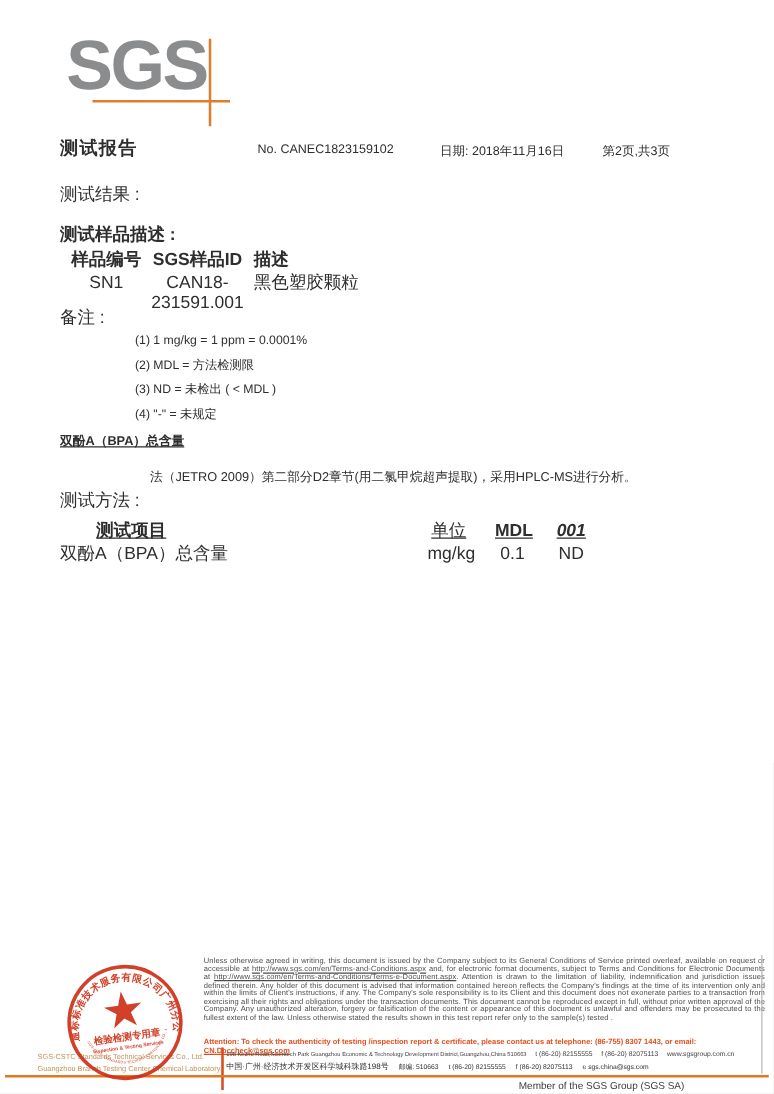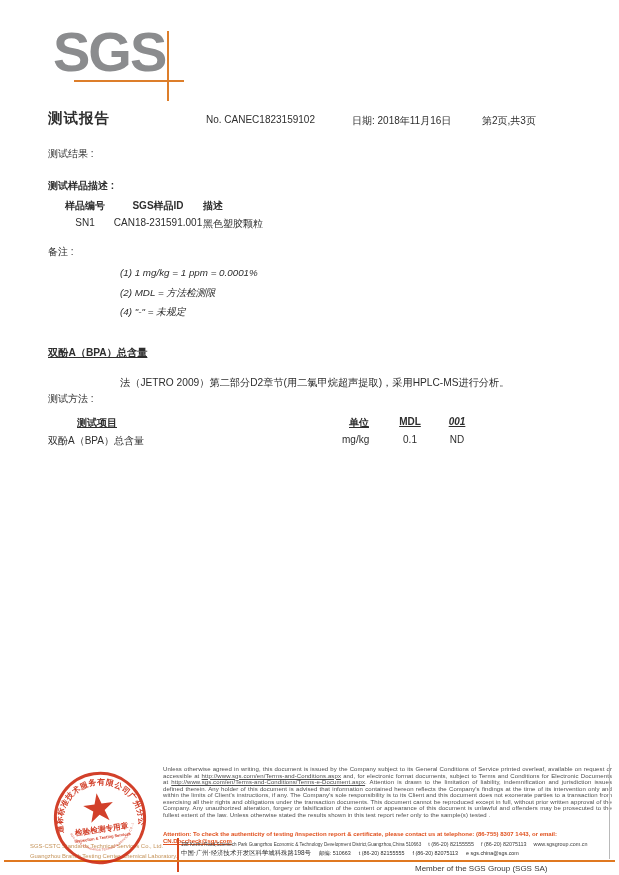--- a/index.html
+++ b/index.html
@@ -16,43 +16,43 @@
     color:#8b8c8e; letter-spacing:-2px; line-height:60px; }
   .logo-vline { left:167px; top:31px; width:2px; height:70px; background:#dd7e2a; }
   .logo-hline { left:74px; top:80px; width:110px; height:2px; background:#dd7e2a; }
 
   
   .doc-title { left:48px; top:109px; font-size:14.5px; font-weight:bold; letter-spacing:1px; }
   .report-no { left:206px; top:114px; font-size:10px; }
   .report-date { left:352px; top:114px; font-size:10px; }
   .report-pages { left:482px; top:114px; font-size:10px; }
 
-  .label { font-size:10px; color:#2e2e2e; }
+  .label { font-size:14px; color:#2e2e2e; }
   .results-label { left:48px; top:147px; }
   .sampledesc-label { left:48px; top:179px; font-weight:bold; }
 
   
   .st-h1 { left:55px;  top:199px; width:60px; text-align:center; font-weight:bold; }
   .st-h2 { left:113px; top:199px; width:90px; text-align:center; font-weight:bold; }
   .st-h3 { left:203px; top:199px; font-weight:bold; }
   .st-v1 { left:55px;  top:217px; width:60px; text-align:center; }
   .st-v2 { left:113px; top:217px; width:90px; text-align:center; }
   .st-v3 { left:203px; top:217px; }
 
   .notes-label { left:48px; top:245px; }
-  .notes-list { left:120px; top:263px; font-size:9.8px; line-height:19.5px; list-style:none;font-style:italic; }
+  .notes-list { left:108px; top:263px; font-size:9.8px; line-height:19.5px; list-style:none; }
 
   .bpa-title { left:48px; top:346px; font-size:10.2px; font-weight:bold; text-decoration:underline; }
 
   .method-label { left:48px; top:392px; }
   .method-text { left:120px; top:373px; width:460px; font-size:10.2px; line-height:20px; }
 
   
   .rt-h-item { left:77px;  top:416px; font-weight:bold; text-decoration:underline; }
-  .rt-h-unit { left:345px; top:416px; width:28px; text-align:center; font-weight:bold; text-decoration:underline; }
+  .rt-h-unit { left:345px; top:416px; width:28px; text-align:center; font-weight:normal; text-decoration:underline; }
   .rt-h-mdl  { left:396px; top:416px; width:28px; text-align:center; font-weight:bold; text-decoration:underline; }
   .rt-h-001  { left:443px; top:416px; width:28px; text-align:center; font-weight:bold; font-style:italic; text-decoration:underline; }
   .rt-v-item { left:48px;  top:434px; }
   .rt-v-unit { left:342px; top:434px; width:34px; text-align:left; }
   .rt-v-mdl  { left:396px; top:434px; width:28px; text-align:center; }
   .rt-v-001  { left:443px; top:434px; width:28px; text-align:center; }
 
   
   .legal { left:163px; top:766px; width:449px; font-size:6px; line-height:6.5px;
     color:#4d4d4d; text-align:justify; letter-spacing:0.1px; }
@@ -94,20 +94,21 @@
   <div class="abs label st-h2">SGS样品ID</div>
   <div class="abs label st-h3">描述</div>
   <div class="abs label st-v1">SN1</div>
   <div class="abs label st-v2">CAN18-231591.001</div>
   <div class="abs label st-v3">黑色塑胶颗粒</div>
 
   <div class="abs label notes-label">备注 :</div>
   <ul class="abs notes-list">
     <li>(1) 1 mg/kg = 1 ppm = 0.0001%</li>
     <li>(2) MDL = 方法检测限</li>
+    <li>(3) ND = 未检出 ( &lt; MDL )</li>
     <li>(4) "-" = 未规定</li>
   </ul>
 
   <div class="abs bpa-title">双酚A（BPA）总含量</div>
   <div class="abs label method-label">测试方法 :</div>
   <div class="abs method-text">
     <div>法（JETRO 2009）第二部分D2章节(用二氯甲烷超声提取)，采用HPLC-MS进行分析。</div>
   </div>
 
   <div class="abs label rt-h-item">测试项目</div>

